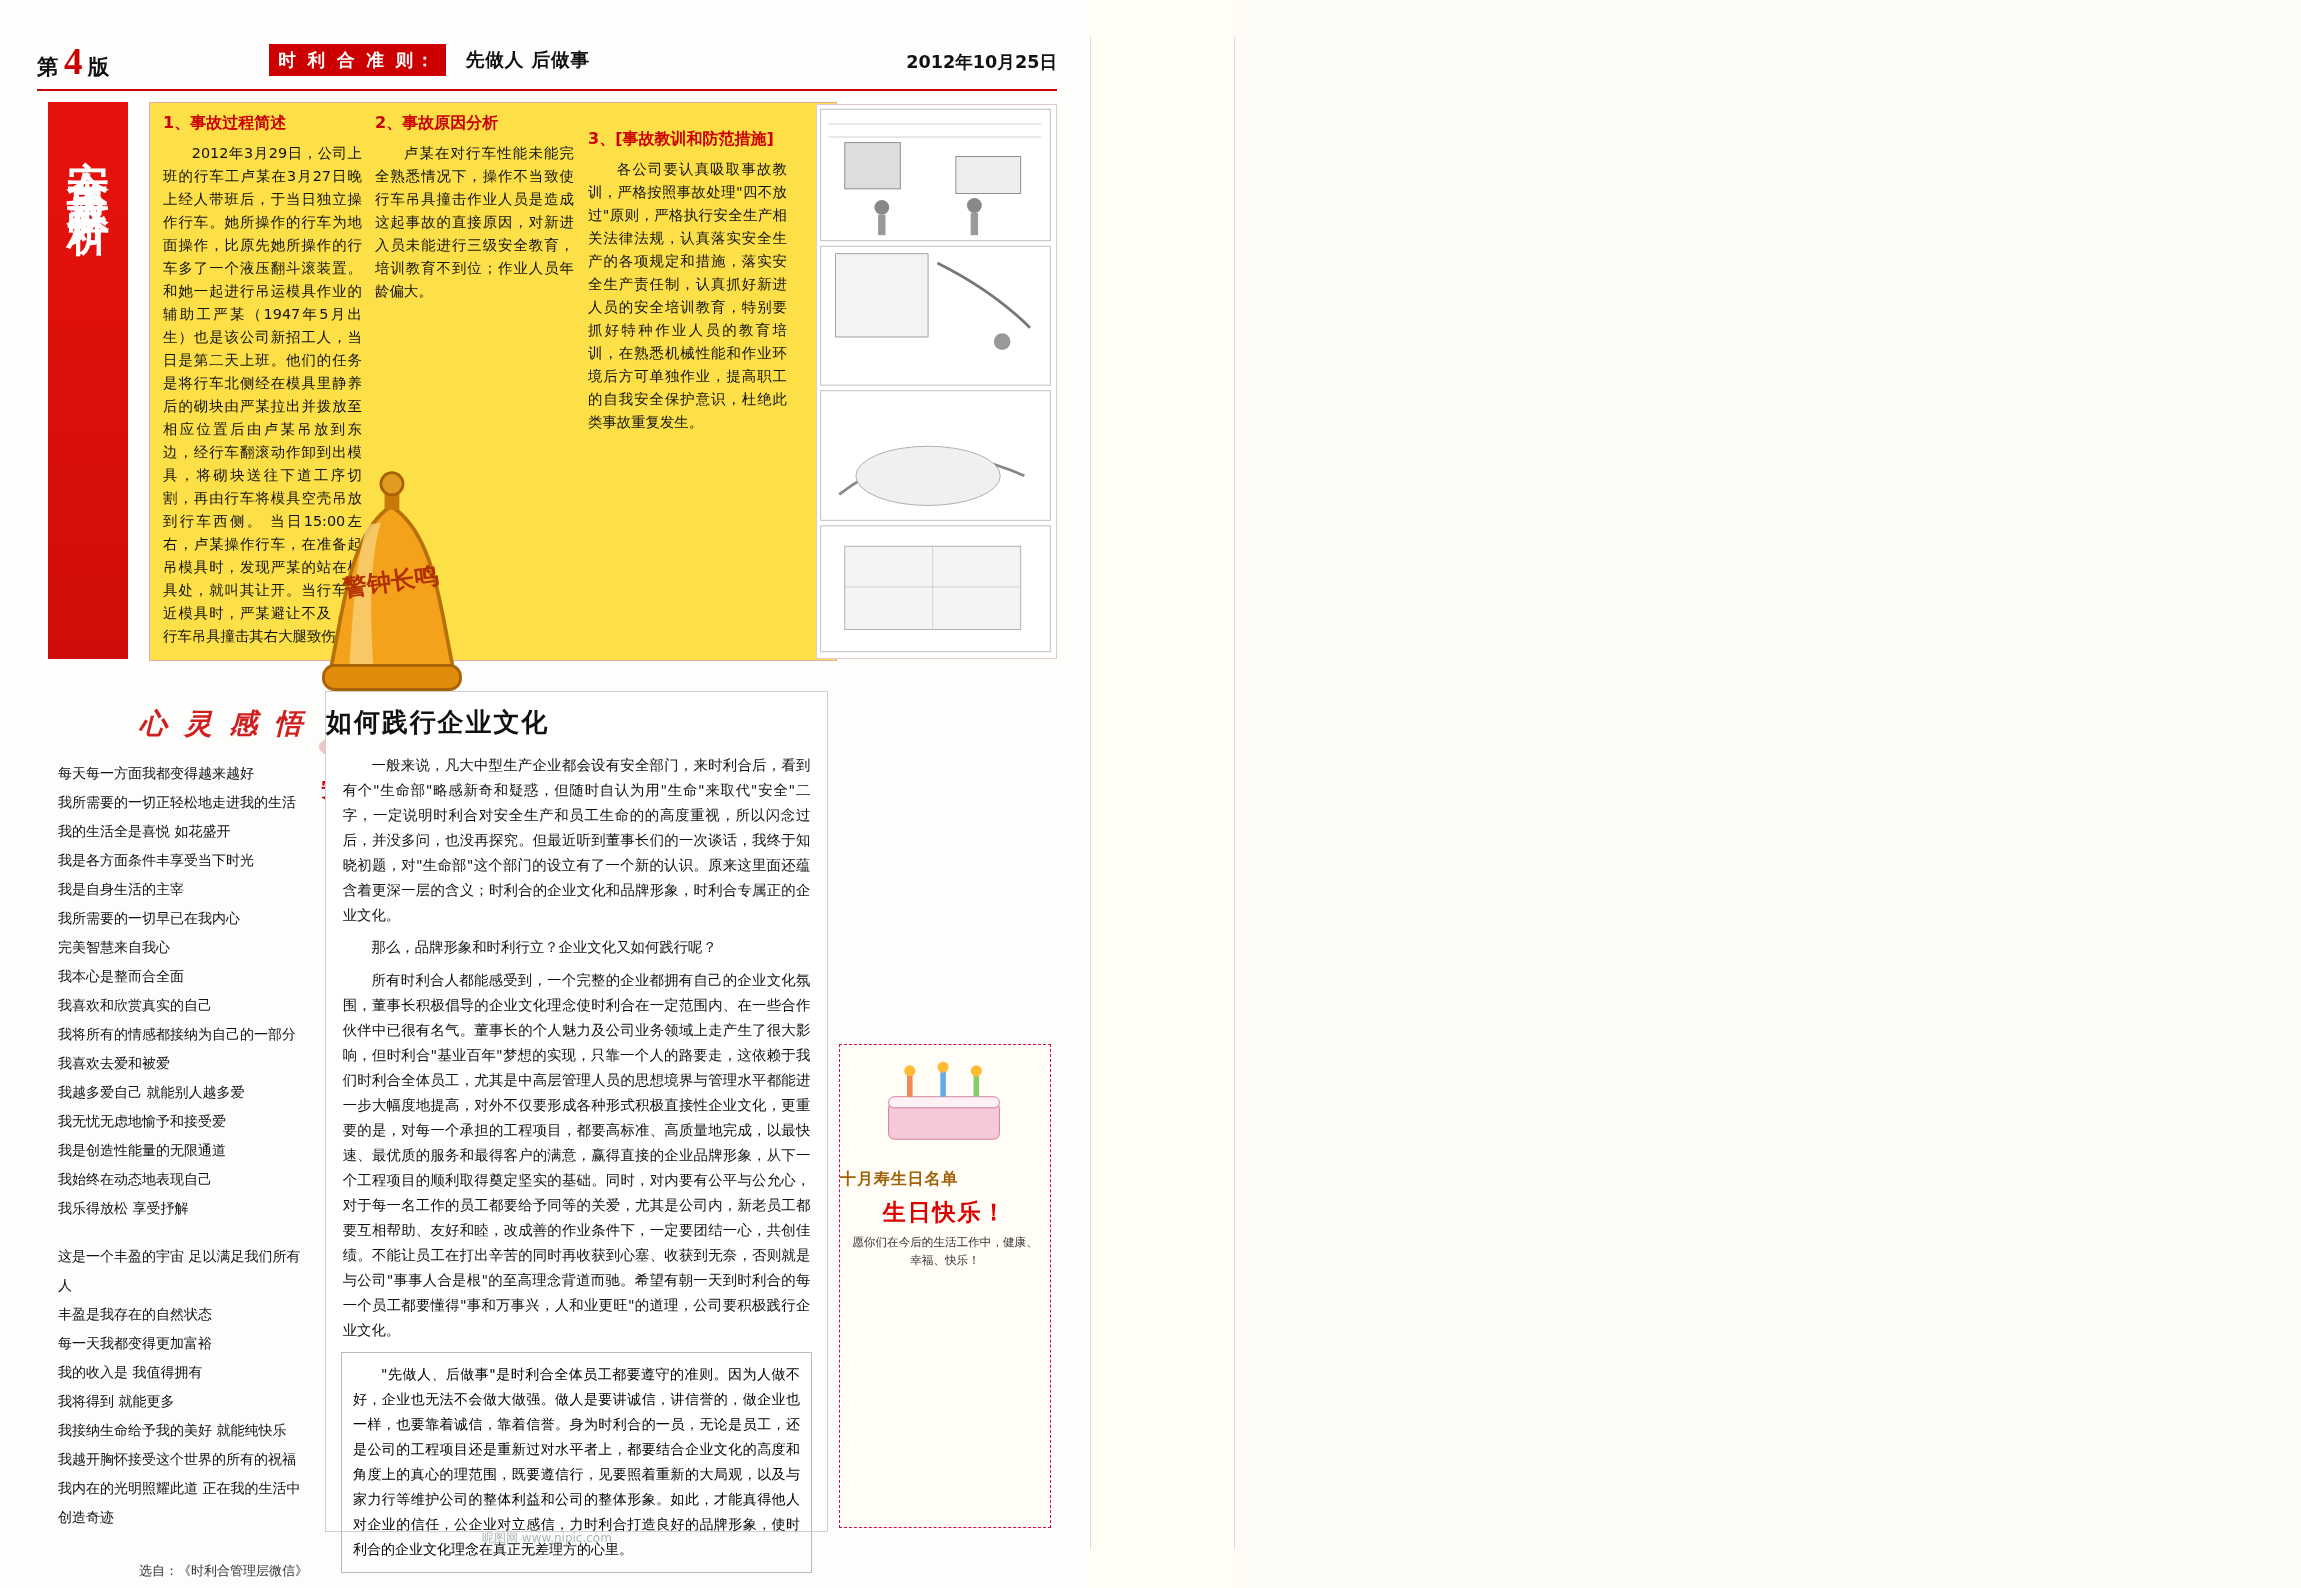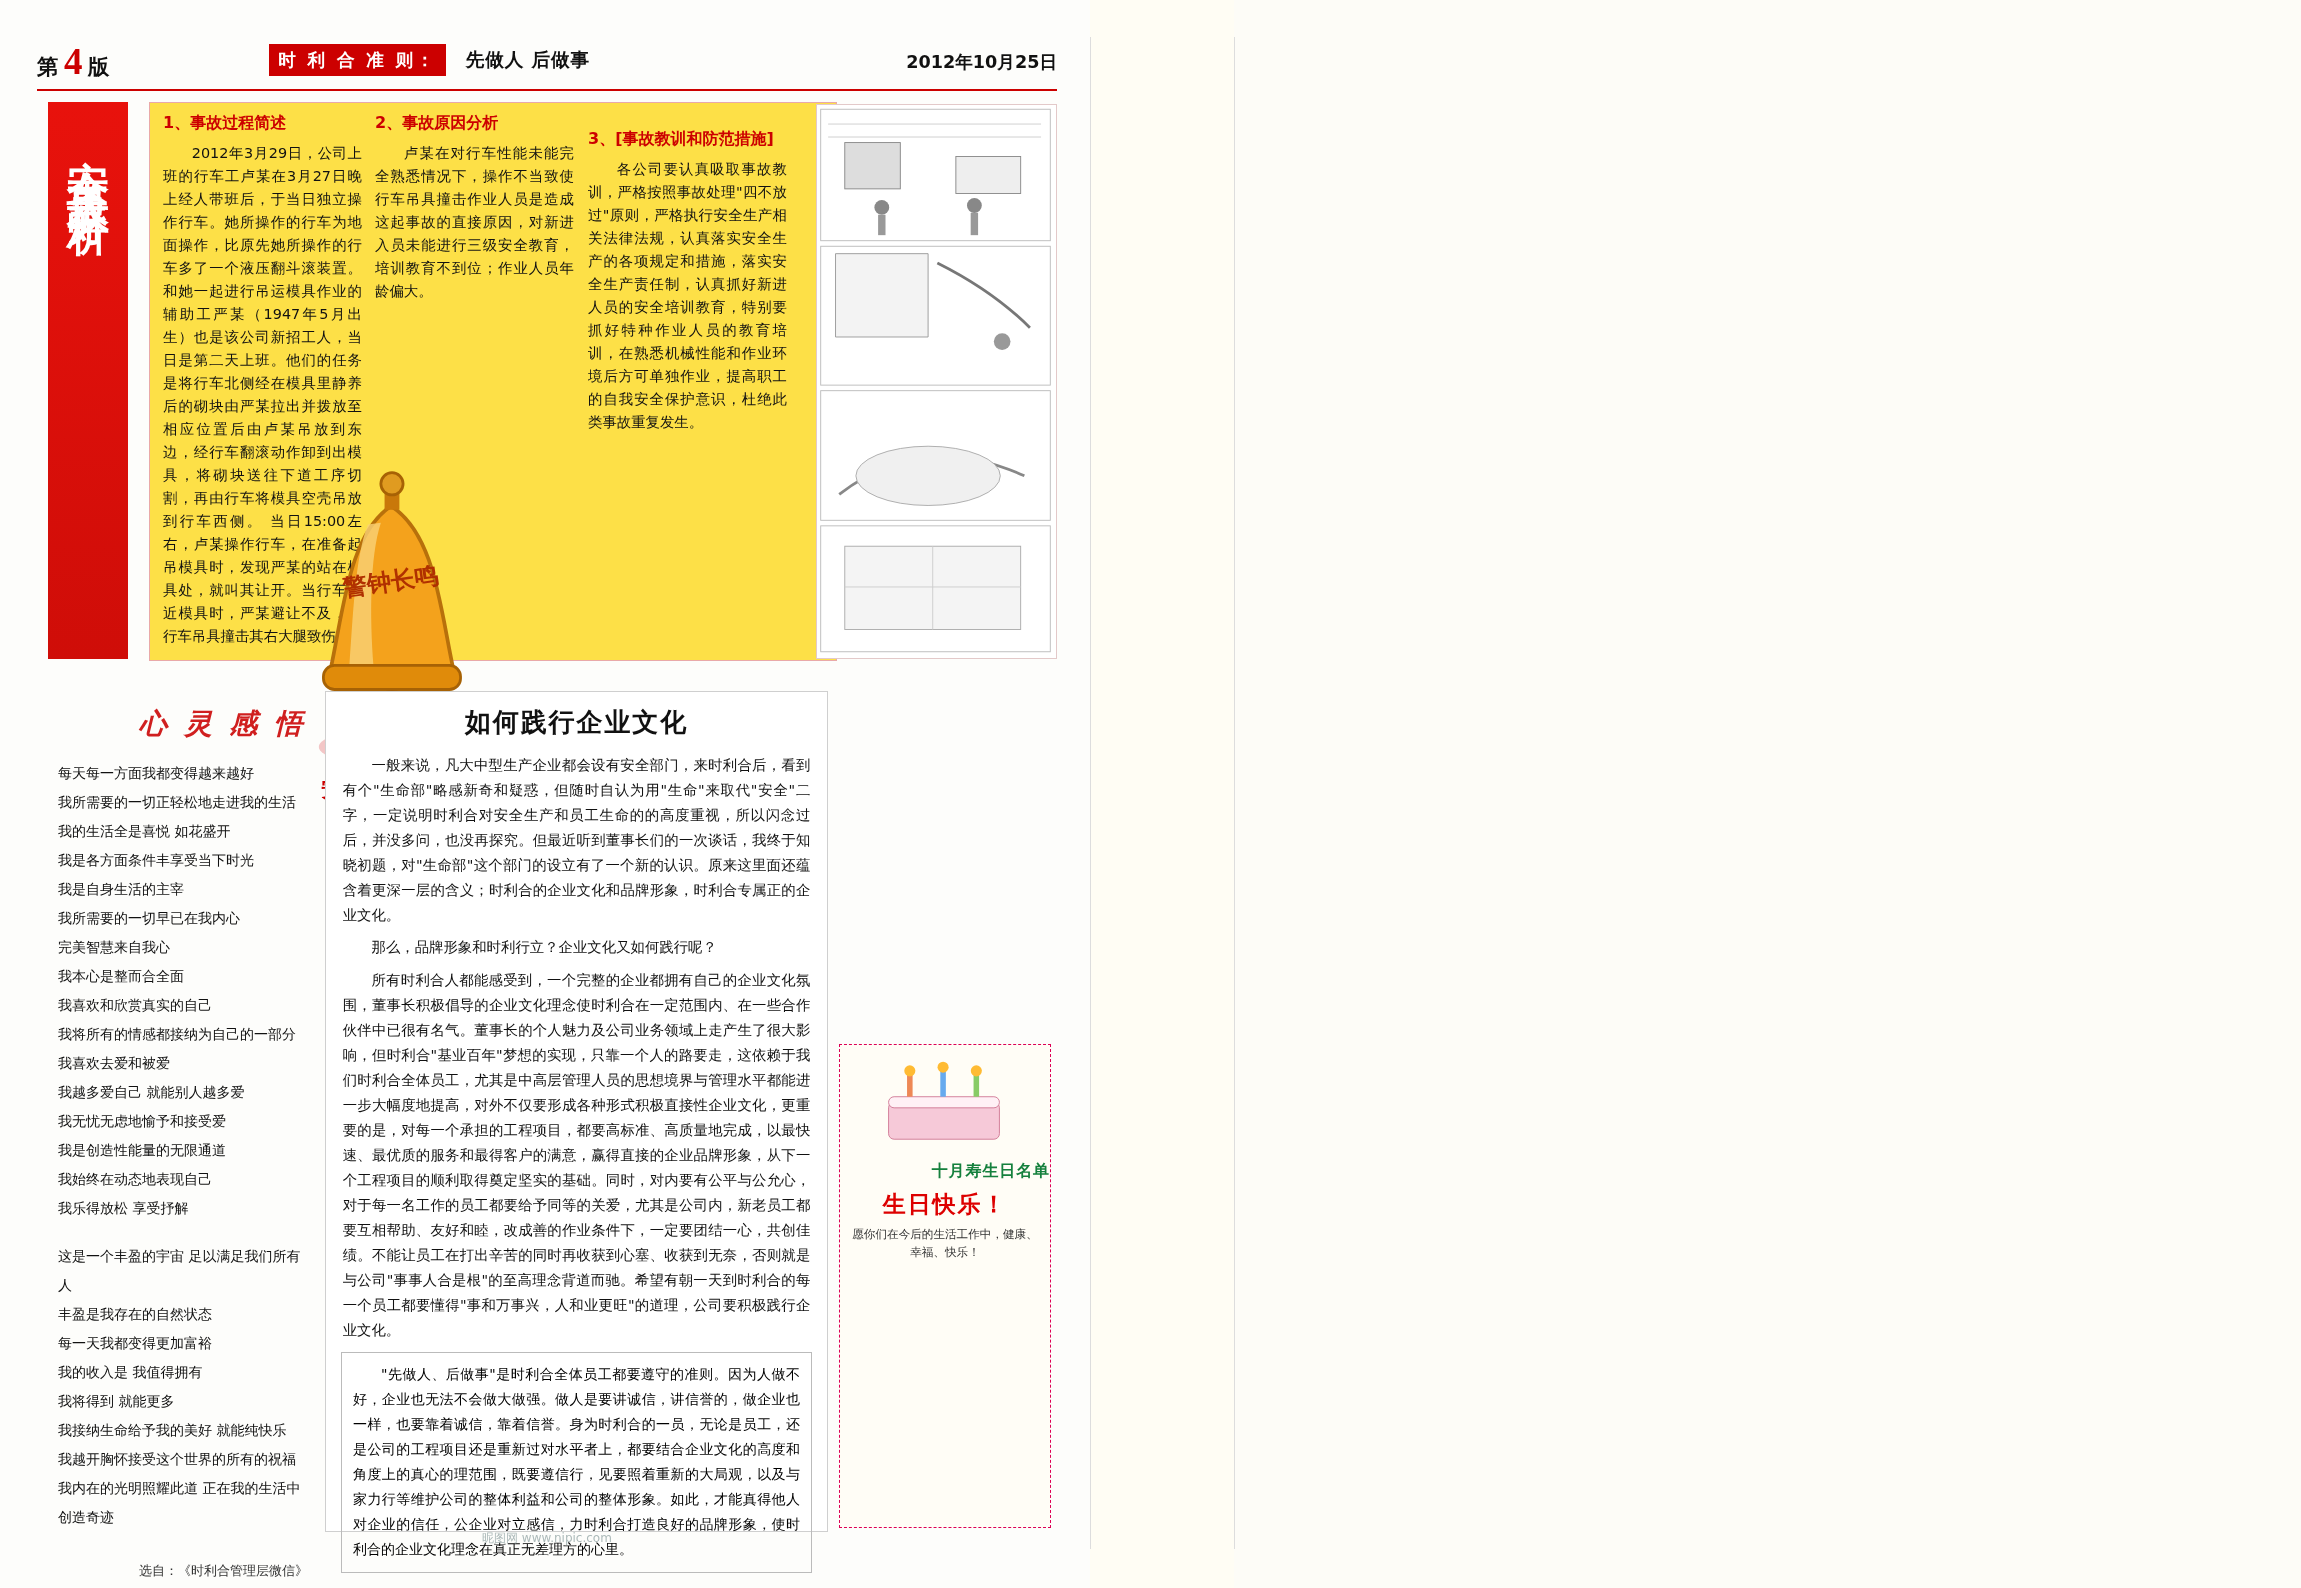--- a/index.html
+++ b/index.html
@@ -33,28 +33,28 @@
   .bell .warn{position:absolute;left:9.3px;top:306px;font-size:20.4px;color:#c00;font-weight:bold;letter-spacing:1.9px;}
 
   .comic{position:absolute;left:816px;top:104px;width:239px;height:553px;border:0.9px solid #e3c9c9;background:#fff;}
 
   
   .heart-title{position:absolute;left:139px;top:705px;font-size:28px;font-weight:bold;color:#d01f1f;letter-spacing:3.7px;font-style:italic;}
   .poem{position:absolute;left:58px;top:759px;width:250px;font-size:14px;line-height:29px;color:#111;}
   .poem .credit{margin-top:24px;text-align:right;font-size:13px;color:#333;}
 
   .culture{position:absolute;left:325px;top:691px;width:501px;height:839px;border:0.9px solid #cfcfcf;background:#fff;}
-  .culture h3{margin:13px 0 13px 0;text-align:center;font-size:26px;font-weight:bold;color:#111;letter-spacing:1.9px;}
+  .culture h3{margin:13px 0 13px 0;font-size:26px;font-weight:bold;color:#111;letter-spacing:1.9px;}
   .culture p{margin:0 0 7.4px 0;font-size:14.4px;line-height:25px;text-align:justify;text-indent:2em;padding:0 16.7px;color:#111;}
   .culture .sign{text-align:right;padding:5.6px 28px 0 0;font-size:14px;}
   .culture .quote{border:0.9px solid #bbb;margin:9.3px 15px;padding:9.3px 11px;font-size:14px;line-height:25px;text-indent:2em;text-align:justify;}
 
   .bday-card{position:absolute;left:839px;top:1044px;width:210px;height:482px;border:1.9px dashed #d05;background:#fffdf6;}
   .bday-card .cake{height:109px;}
-  .bday-card .bt{color:#15803d;font-size:16px;font-weight:bold;text-align:right;letter-spacing:0.9px;margin-top:7px;}
+  .bday-card .bt{color:#a16207;font-size:16px;font-weight:bold;text-align:left;letter-spacing:0.9px;margin-top:15px;}
   .bday-card .bl{font-size:12px;line-height:19.5px;padding:7.4px 9.3px;color:#222;text-align:justify;}
   .bday-card .happy{color:#d00;font-size:23px;font-weight:bold;text-align:center;margin-top:7.4px;letter-spacing:1.9px;}
   .bday-card .wish{font-size:11.6px;line-height:17.6px;padding:5.6px 9.3px;color:#333;text-align:center;}
 
   
   .mid-title{position:absolute;left:1106px;top:48px;width:111px;text-align:center;font-size:18.6px;font-weight:bold;color:#c00;letter-spacing:7.4px;}
   .mid-body{position:absolute;left:1096px;top:80px;width:130px;height:946px;background:#ffe9e9;border:0.9px solid #f0c0c0;}
   .mid-body .vtext{padding:7.4px 5.6px;font-size:11.6px;line-height:18.6px;color:#111;text-align:justify;}
   .mid-sub{color:#0a5;font-weight:bold;font-size:12px;display:block;margin:5.6px 0 1.9px;}
   .mid-sub2{color:#c00;font-weight:bold;font-size:12px;display:block;margin:5.6px 0 1.9px;}

